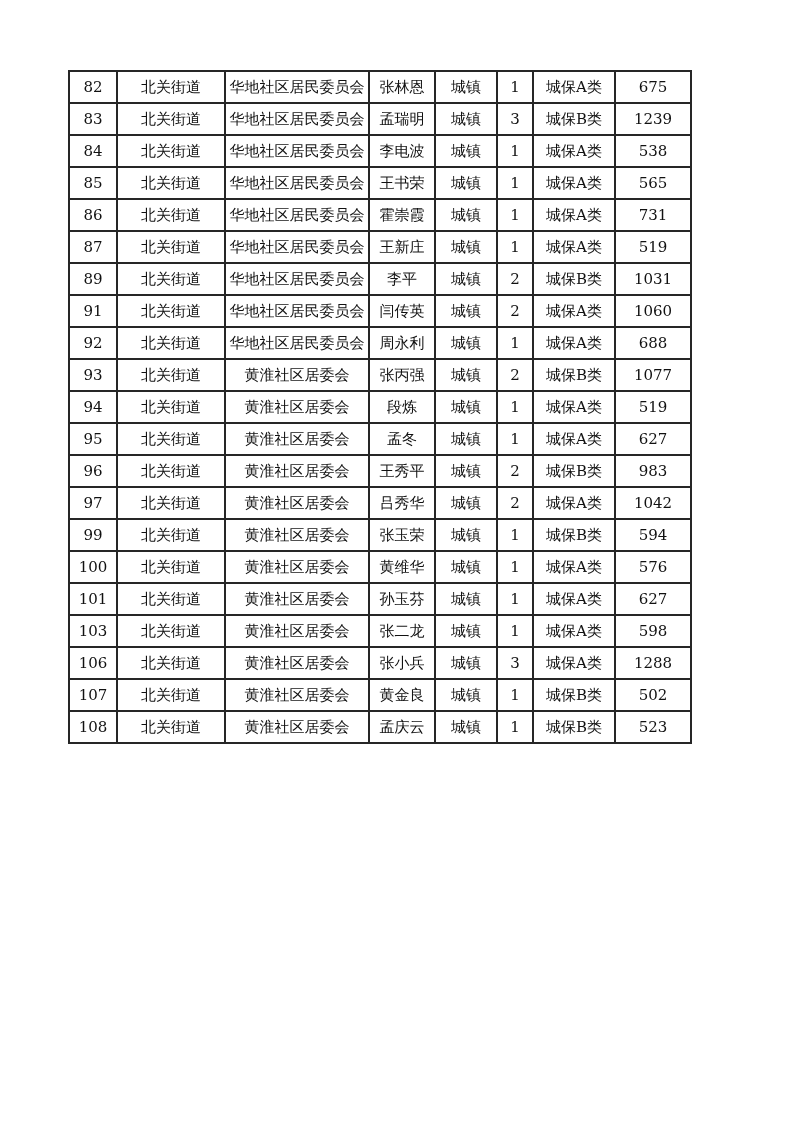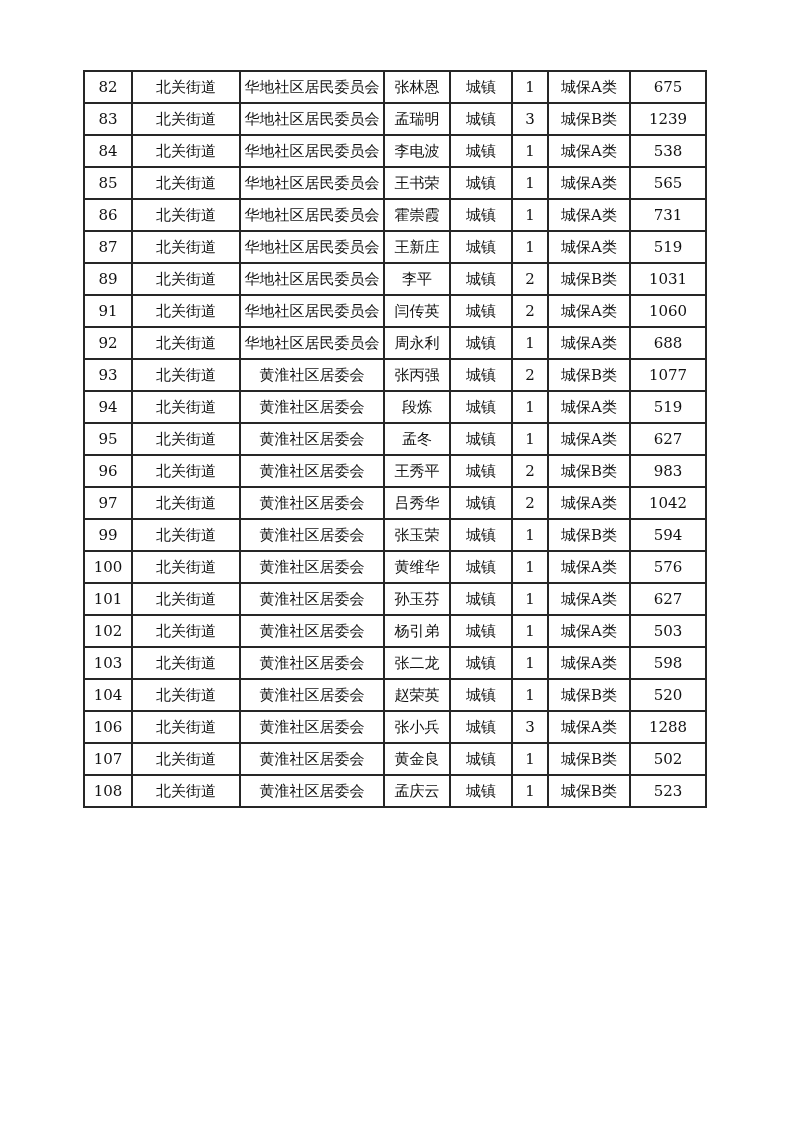--- a/index.html
+++ b/index.html
@@ -24,21 +24,20 @@
   .table-wrap {
     position: absolute;
     left: 68px;
     top: 70px;
     width: 622px;
   }
   table.roster {
     border-collapse: collapse;
     table-layout: fixed;
     width: 622px;
-    margin-left: 15px;
   }
   table.roster td {
     border: 2px solid #262626;
     height: 30px;
     padding: 0 2px;
     text-align: center;
     vertical-align: middle;
     font-size: 15px;
     color: #111111;
     white-space: nowrap;
@@ -236,48 +235,28 @@
             <td>101</td>
             <td>北关街道</td>
             <td>黄淮社区居委会</td>
             <td>孙玉芬</td>
             <td>城镇</td>
             <td>1</td>
             <td>城保A类</td>
             <td>627</td>
           </tr>
           <tr>
-            <td>102</td>
-            <td>北关街道</td>
-            <td>黄淮社区居委会</td>
-            <td>杨引弟</td>
-            <td>城镇</td>
-            <td>1</td>
-            <td>城保A类</td>
-            <td>503</td>
-          </tr>
-          <tr>
             <td>103</td>
             <td>北关街道</td>
             <td>黄淮社区居委会</td>
             <td>张二龙</td>
             <td>城镇</td>
             <td>1</td>
             <td>城保A类</td>
             <td>598</td>
-          </tr>
-          <tr>
-            <td>104</td>
-            <td>北关街道</td>
-            <td>黄淮社区居委会</td>
-            <td>赵荣英</td>
-            <td>城镇</td>
-            <td>1</td>
-            <td>城保B类</td>
-            <td>520</td>
           </tr>
           <tr>
             <td>106</td>
             <td>北关街道</td>
             <td>黄淮社区居委会</td>
             <td>张小兵</td>
             <td>城镇</td>
             <td>3</td>
             <td>城保A类</td>
             <td>1288</td>

